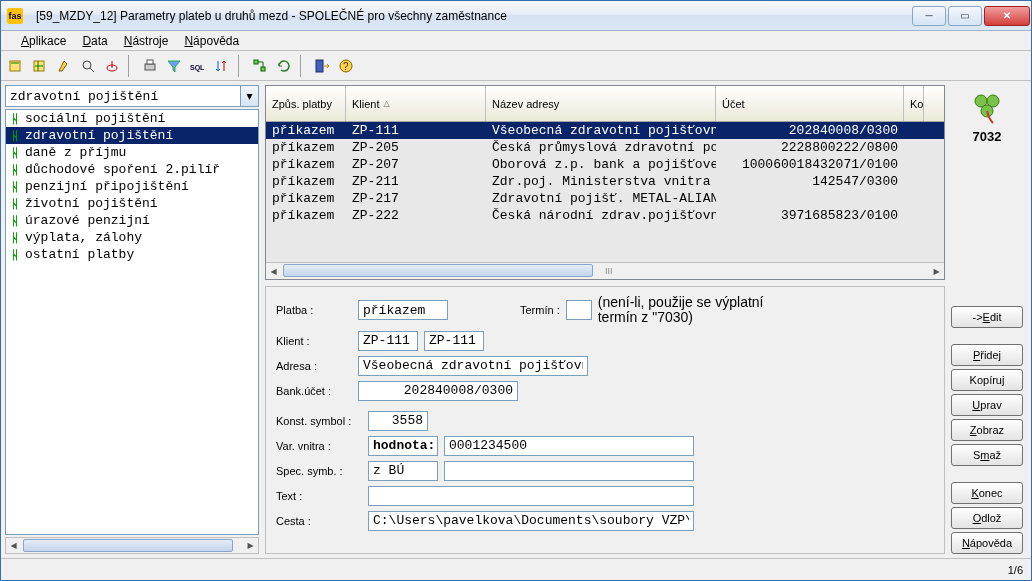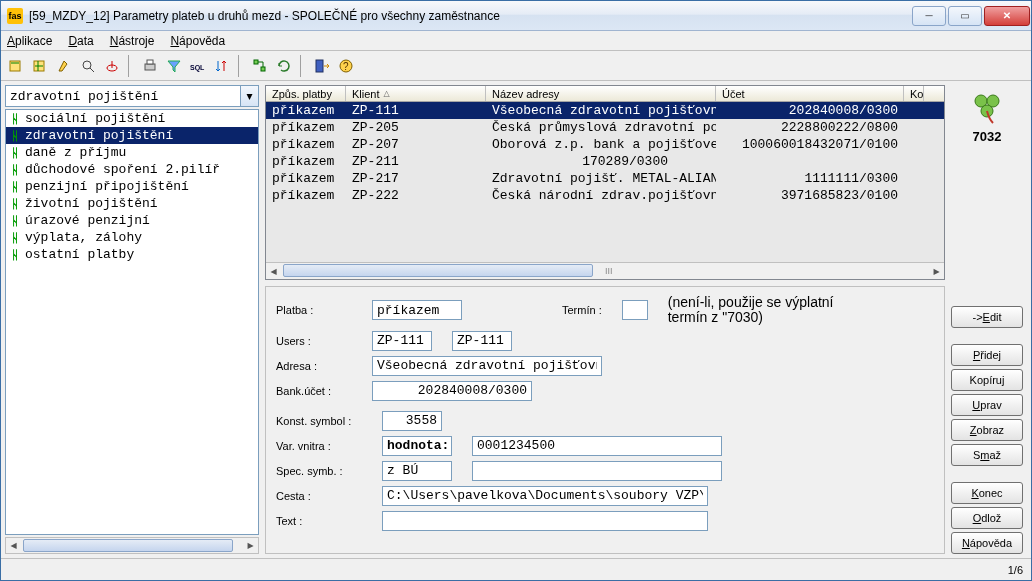--- a/index.html
+++ b/index.html
@@ -2,27 +2,27 @@
 <html><head>
 <meta charset="utf-8">
 <style>
 * { box-sizing: border-box; margin: 0; padding: 0; }
 body { font-family: "Segoe UI", Tahoma, sans-serif; font-size: 12px; background: #fff; overflow: hidden; }
 
 
 .window { width: 1032px; height: 581px; border: 1px solid #3a6ea5; background: #f0f0f0; display: flex; flex-direction: column; }
 .titlebar { height: 30px; background: linear-gradient(to bottom, #f8f9fb 0%, #e5ecf6 45%, #d6e2f1 50%, #dce7f5 100%); display: flex; align-items: center; padding: 0 0 0 6px; border-bottom: 1px solid #a0b4d0; }
 .titlebar .icon { width: 16px; height: 16px; background: #ffc107; border-radius: 2px; display: flex; align-items: center; justify-content: center; font-size: 9px; font-weight: bold; color: #000; margin-right: 6px; }
-.titlebar .title { flex: 1; color: #000; font-size: 12px; }
+.titlebar .title { flex: 1; color: #000; font-size: 12px; margin-left: 7px; }
 .titlebar .ctrls { display: flex; }
 .titlebar .ctrls .btn { width: 34px; height: 20px; margin: 4px 1px; border: 1px solid #8aa5c9; border-radius: 3px; background: linear-gradient(to bottom,#f3f7fc,#d6e4f5); display: flex; align-items: center; justify-content: center; font-size: 10px; color: #333; }
 .titlebar .ctrls .btn.close { width: 46px; background: linear-gradient(to bottom,#f0a0a0,#d43f3a); border-color: #a02020; color: #fff; font-weight: bold; }
 
 
-.menubar { height: 20px; background: #f0f0f0; border-bottom: 1px solid #c0c0c0; display: flex; align-items: center; padding: 0 0; gap: 4px; }
+.menubar { height: 20px; background: #f0f0f0; border-bottom: 1px solid #c0c0c0; display: flex; align-items: center; padding: 0 14px; gap: 4px; }
 .menubar .mi { padding: 2px 6px; cursor: default; }
 .menubar .mi u { text-decoration: underline; }
 
 
 .toolbar { height: 30px; background: #f0f0f0; border-bottom: 1px solid #c0c0c0; display: flex; align-items: center; padding: 0 4px; gap: 2px; }
 .tool { width: 22px; height: 22px; display: flex; align-items: center; justify-content: center; border: 1px solid transparent; }
 .tsep { width: 6px; height: 22px; border-left: 1px solid #a0a0a0; margin: 0 3px; }
 .tool svg { width: 16px; height: 16px; }
 
 
@@ -38,37 +38,37 @@
 .list .li.sel { background: #0a246a; color: #fff; }
 .list .glyph { width: 14px; height: 14px; display: flex; align-items: center; justify-content: center; font-size: 12px; color: #009a00; font-weight: bold; font-family: Arial; }
 .hscroll-left { height: 17px; background: #f0f0f0; border: 1px solid #c0c0c0; display: flex; align-items: center; margin-top: 2px; position: relative; }
 .hscroll-left .thumb { position: absolute; left: 17px; width: 210px; height: 13px; top: 1px; background: linear-gradient(to bottom,#e5ecf6,#c5d5ee); border: 1px solid #8aa5c9; border-radius: 2px; }
 .hscroll-left .arr { width: 15px; height: 15px; display: flex; align-items: center; justify-content: center; font-size: 8px; color: #555; }
 .hscroll-left .arr.r { margin-left: auto; }
 
 
 .center { flex: 1; display: flex; flex-direction: column; padding: 4px 2px; min-height: 0; }
 .grid-wrap { border: 1px solid #828790; background: #e8e8e8; display: flex; flex-direction: column; height: 195px; }
-.grid-head { display: flex; background: linear-gradient(to bottom,#ffffff,#ece9d8); border-bottom: 1px solid #a5a5a5; height: 16px; font-size: 11px; }
+.grid-head { display: flex; background: linear-gradient(to bottom,#ffffff,#ece9d8); border-bottom: 1px solid #a5a5a5; height: 36px; font-size: 11px; }
 .grid-head .gh { padding: 3px 6px; border-right: 1px solid #c0c0c0; display: flex; align-items: center; gap: 4px; }
 .grid-head .gh .sort { font-size: 8px; color: #666; }
 .grid-body { flex: 1; overflow: auto; font-family: "Courier New", monospace; font-size: 13px; background: #e8e8e8; }
 .gr { display: flex; height: 17px; align-items: center; }
 .gr.sel { background: #0a246a; color: #fff; }
 .gr .gc { padding: 0 6px; overflow: hidden; white-space: nowrap; }
 .c1 { width: 80px; } .c2 { width: 140px; } .c3 { width: 230px; } .c4 { width: 188px; text-align: right; } .c5 { width: 20px; }
 .hscroll { height: 17px; background: #f0f0f0; border-top: 1px solid #c0c0c0; display: flex; align-items: center; position: relative; }
 .hscroll .thumb { position: absolute; left: 17px; width: 310px; height: 13px; top: 1px; background: linear-gradient(to bottom,#e5ecf6,#c5d5ee); border: 1px solid #8aa5c9; border-radius: 2px; }
 .hscroll .arr { width: 15px; height: 15px; display: flex; align-items: center; justify-content: center; font-size: 8px; color: #555; }
 .hscroll .arr.r { margin-left: auto; }
 .hscroll .tt { position: absolute; left: 50%; font-size: 9px; color: #888; }
 
 
 .form { border: 1px solid #c0c0c0; background: #f0f0f0; margin-top: 6px; padding: 8px 10px; flex: 1; }
-.frow { display: flex; align-items: center; margin-bottom: 5px; gap: 20px; font-size: 11px; }
+.frow { display: flex; align-items: center; margin-bottom: 5px; gap: 6px; font-size: 11px; }
 .flabel { width: 76px; text-align: left; }
 .finput { border: 1px solid #7b9ebd; background: #fff; padding: 2px 4px; font-family: "Courier New", monospace; font-size: 13px; height: 20px; }
 .fnote { font-size: 14px; color: #000; line-height: 1.1; }
 
 
 .right { width: 84px; display: flex; flex-direction: column; align-items: center; padding: 6px 6px 4px 2px; gap: 3px; }
 .logo-area { flex: 0 0 auto; display: flex; flex-direction: column; align-items: center; margin-bottom: 6px; }
 .logo { width: 48px; height: 40px; display: flex; align-items: center; justify-content: center; }
 .logo svg { width: 36px; height: 36px; }
 .logonum { font-weight: bold; font-size: 13px; margin-top: 2px; }
@@ -265,27 +265,27 @@
             </div>
             <div class="gr">
               <div class="gc c1">příkazem</div>
               <div class="gc c2">ZP-207</div>
               <div class="gc c3">Oborová z.p. bank a pojišťoven</div>
               <div class="gc c4">100060018432071/0100</div>
             </div>
             <div class="gr">
               <div class="gc c1">příkazem</div>
               <div class="gc c2">ZP-211</div>
-              <div class="gc c4">170289/0300</div>
+              <div class="gc c3">Zdr.poj. Ministerstva vnitra</div>
+              <div class="gc c4">142547/0300</div>
             </div>
             <div class="gr">
               <div class="gc c1">příkazem</div>
               <div class="gc c2">ZP-217</div>
               <div class="gc c3">Zdravotní pojišť.  METAL-ALIAN</div>
-              <div class="gc c4">1111111/0300</div>
             </div>
             <div class="gr">
               <div class="gc c1">příkazem</div>
               <div class="gc c2">ZP-222</div>
               <div class="gc c3">Česká národní zdrav.pojišťovna</div>
               <div class="gc c4">3971685823/0100</div>
             </div>
           </div>
         <div class="hscroll">
           <div class="arr">◀</div>
@@ -301,21 +301,21 @@
           <input class="finput" style="width: 90px;" value="příkazem">
           <div style="width:60px"></div>
           <div>Termín :</div>
           <input class="finput" style="width: 26px;" value="">
           <div class="fnote">
             <div>(není-li, použije se výplatní</div>
             <div>termín z "7030)</div>
           </div>
         </div>
         <div class="frow">
-          <div class="flabel">Users :</div>
+          <div class="flabel">Klient :</div>
           <input class="finput" style="width: 60px;" value="ZP-111">
           <input class="finput" style="width: 60px;" value="ZP-111">
         </div>
         <div class="frow">
           <div class="flabel">Adresa :</div>
           <input class="finput" style="width: 230px;" value="Všeobecná zdravotní pojišťovna">
         </div>
         <div class="frow">
           <div class="flabel">Bank.účet :</div>
           <input class="finput" style="width: 160px; text-align: right;" value="202840008/0300">
@@ -328,26 +328,26 @@
           <div class="flabel" style="width:86px">Var. vnitra :</div>
           <input class="finput" style="width: 70px; font-weight: bold;" value="hodnota:">
           <input class="finput" style="width: 250px;" value="0001234500">
         </div>
         <div class="frow">
           <div class="flabel" style="width:86px">Spec. symb. :</div>
           <input class="finput" style="width: 70px;" value="z BÚ">
           <input class="finput" style="width: 250px;" value="">
         </div>
         <div class="frow">
+          <div class="flabel" style="width:86px">Text :</div>
+          <input class="finput" style="width: 326px;" value="">
+        </div>
+        <div class="frow">
           <div class="flabel" style="width:86px">Cesta :</div>
           <input class="finput" style="width: 326px;" value="C:\Users\pavelkova\Documents\soubory VZP\">
-        </div>
-        <div class="frow">
-          <div class="flabel" style="width:86px">Text :</div>
-          <input class="finput" style="width: 326px;" value="">
         </div>
       </div>
     </div>
 
     <div class="right">
       <div class="logo-area">
         <div class="logo">
           <svg viewBox="0 0 36 36">
             <circle cx="12" cy="12" r="6" fill="#7ac24a" stroke="#3a7a1a"></circle>
             <circle cx="24" cy="12" r="6" fill="#7ac24a" stroke="#3a7a1a"></circle>

